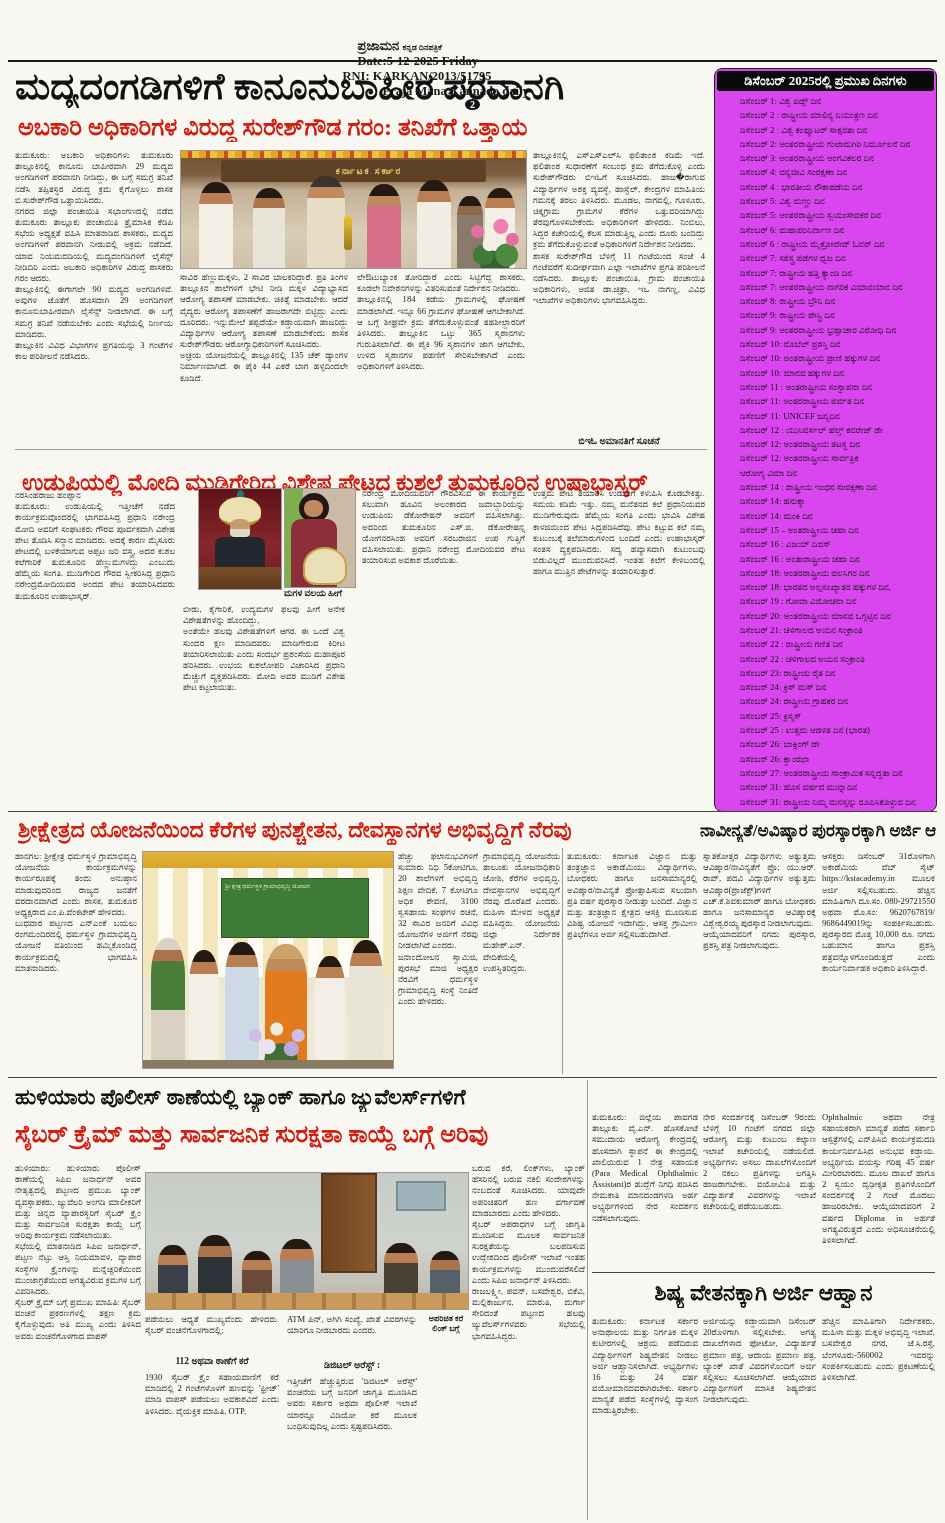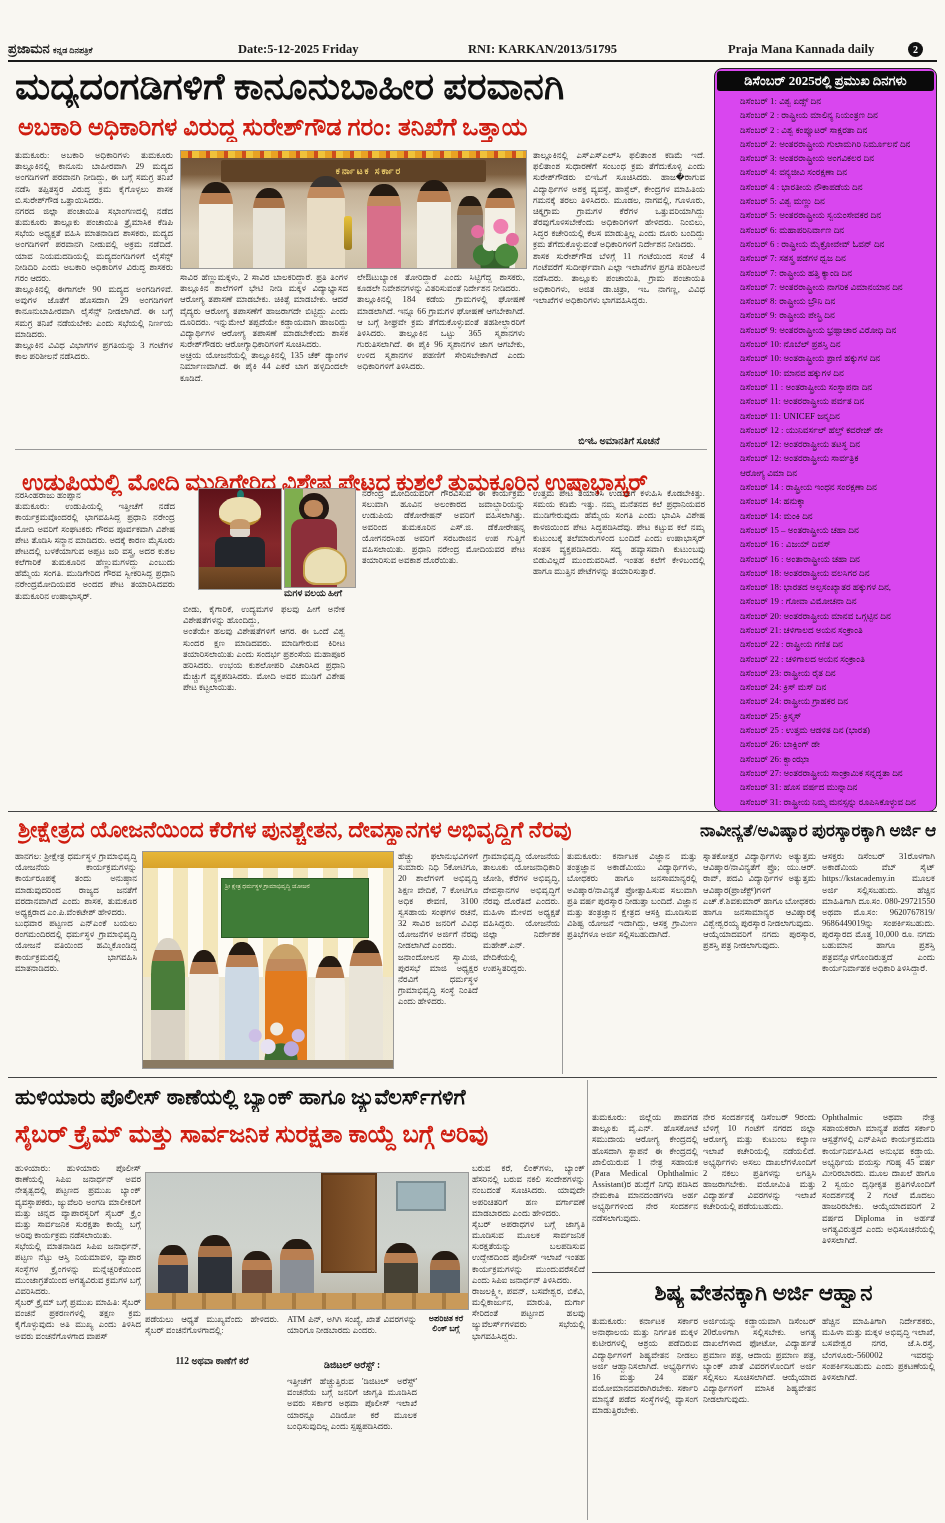--- a/index.html
+++ b/index.html
@@ -1,20 +1,20 @@
 <!DOCTYPE html>
 <html><head>
 <meta charset="utf-8">
 <style>
   html,body{margin:0;padding:0;}
   body{background:#e8e6e0;font-family:"Liberation Serif","DejaVu Serif",serif;}
   .page{position:relative;width:945px;height:1523px;background:#f9f7f2;margin:0 auto;overflow:hidden;color:#1c1c1c;}
   .abs{position:absolute;}
   
-  .topbar{position:absolute;left:8px;top:38px;width:929px;height:22px;border-bottom:2px solid #1a1a1a;display:flex;align-items:center;}
+  .topbar{position:absolute;left:8px;top:38px;width:929px;height:22px;border-bottom:2px solid #1a1a1a;display:flex;align-items:center;flex-direction:column;}
   .masthead{font-weight:bold;font-size:13px;white-space:nowrap;}
   .masthead small{font-size:8px;font-weight:bold;}
   .hmeta{font-weight:bold;font-size:12.5px;white-space:nowrap;}
   .pgnum{width:15px;height:15px;border-radius:50%;background:#111;color:#fff;font-size:10px;font-weight:bold;display:flex;align-items:center;justify-content:center;}
   
   .h-black{font-weight:bold;color:#111;white-space:nowrap;overflow:hidden;}
   .h-red{font-weight:bold;color:#cf1d10;white-space:nowrap;overflow:hidden;}
   
   .col{font-size:8.6px;line-height:1.3;text-align:justify;overflow:hidden;white-space:pre-line;color:#1b1b1b;}
   .bold-sub{font-weight:bold;font-size:9.5px;text-align:center;overflow:hidden;white-space:nowrap;}
@@ -254,20 +254,21 @@
     <div class="person" style="left:52px;width:34px;height:74px;background:linear-gradient(180deg,#241a12 0 15%,#a9744a 15% 30%,#2d3138 30% 100%);"></div>
     <div class="person" style="left:96px;width:30px;height:58px;background:linear-gradient(180deg,#241a12 0 16%,#b97f52 16% 32%,#6a4a3a 32% 100%);"></div>
     <div class="person" style="left:134px;width:34px;height:70px;background:linear-gradient(180deg,#241a12 0 15%,#b97f52 15% 30%,#8a8f96 30% 100%);"></div>
     <div class="person" style="left:238px;width:34px;height:66px;background:linear-gradient(180deg,#241a12 0 15%,#b97f52 15% 30%,#474235 30% 100%);"></div>
     <div class="person" style="left:284px;width:30px;height:58px;background:linear-gradient(180deg,#241a12 0 16%,#a9744a 16% 32%,#55606a 32% 100%);"></div>
     <div class="chairrow"></div>
   </div>
 
   <div class="col abs" style="left:145px;top:1314px;width:134px;height:120px;">ಪಡೆಯಲು ಆಧ್ಯತೆ ಮುಖ್ಯವೆಂದು ಹೇಳಿದರು. ಸೈಬರ್ ವಂಚನೆಗೊಳಗಾದಲ್ಲಿ:</div>
   <div class="bold-sub abs" style="left:145px;top:1356px;width:134px;">112 ಅಥವಾ ಠಾಣೆಗೆ ಕರೆ</div>
+  <div class="col abs" style="left:145px;top:1372px;width:134px;height:146px;">1930 ಸೈಬರ್ ಕ್ರೈಂ ಸಹಾಯವಾಣಿಗೆ ಕರೆ ಮಾಡಿದಲ್ಲಿ 2 ಗಂಟೆಗಳೊಳಗೆ ಹಣವನ್ನು 'ಫ್ರೀಜ್' ಮಾಡಿ ವಾಪಸ್ ಪಡೆಯಲು ಅವಕಾಶವಿದೆ ಎಂದು ತಿಳಿಸಿದರು. ವೈಯಕ್ತಿಕ ಮಾಹಿತಿ, OTP,</div>
 
   <div class="col abs" style="left:287px;top:1314px;width:130px;height:44px;">ATM ಪಿನ್, ಅಗಿಗಿ ಸಂಖ್ಯೆ, ಖಾತೆ ವಿವರಗಳನ್ನು ಯಾರಿಗೂ ನೀಡಬಾರದು ಎಂದರು.</div>
   <div class="bold-sub abs" style="left:287px;top:1360px;width:130px;">ಡಿಜಿಟಲ್ ಅರೆಸ್ಟ್ :</div>
   <div class="col abs" style="left:287px;top:1376px;width:130px;height:142px;">ಇತ್ತೀಚೆಗೆ ಹೆಚ್ಚುತ್ತಿರುವ 'ಡಿಜಿಟಲ್ ಅರೆಸ್ಟ್' ವಂಚನೆಯ ಬಗ್ಗೆ ಜನರಿಗೆ ಜಾಗೃತಿ ಮೂಡಿಸಿದ ಅವರು ಸರ್ಕಾರ ಅಥವಾ ಪೊಲೀಸ್ ಇಲಾಖೆ ಯಾರನ್ನೂ ವಿಡಿಯೋ ಕರೆ ಮೂಲಕ ಬಂಧಿಸುವುದಿಲ್ಲ ಎಂದು ಸ್ಪಷ್ಟಪಡಿಸಿದರು.</div>
 
   <div class="bold-sub abs" style="left:424px;top:1314px;width:44px;font-size:8px;white-space:normal;line-height:1.25;">ಅಪರಿಚಿತ ಕರೆ ಲಿಂಕ್ ಬಗ್ಗೆ</div>
   <div class="col abs" style="left:472px;top:1163px;width:113px;height:355px;">ಬರುವ ಕರೆ, ಲಿಂಕ್‌ಗಳು, ಬ್ಯಾಂಕ್ ಹೆಸರಿನಲ್ಲಿ ಬರುವ ನಕಲಿ ಸಂದೇಶಗಳನ್ನು ನಂಬದಂತೆ ಸೂಚಿಸಿದರು. ಯಾವುದೇ ಅಪರಿಚಿತರಿಗೆ ಹಣ ವರ್ಗಾವಣೆ ಮಾಡಬಾರದು ಎಂದು ಹೇಳಿದರು.
 ಸೈಬರ್ ಅಪರಾಧಗಳ ಬಗ್ಗೆ ಜಾಗೃತಿ ಮೂಡಿಸುವ ಮೂಲಕ ಸಾರ್ವಜನಿಕ ಸುರಕ್ಷತೆಯನ್ನು ಬಲಪಡಿಸುವ ಉದ್ದೇಶದಿಂದ ಪೊಲೀಸ್ ಇಲಾಖೆ ಇಂತಹ ಕಾರ್ಯಕ್ರಮಗಳನ್ನು ಮುಂದುವರೆಸಲಿದೆ ಎಂದು ಸಿಪಿಐ ಜನಾರ್ಧನ್ ತಿಳಿಸಿದರು.
 ರಾಜಲಕ್ಷ್ಮೀ, ಪವನ್, ಬಸವೇಶ್ವರ, ಬಿಕೆವಿ, ಮಲ್ಲಿಕಾರ್ಜುನ, ಮಾರುತಿ, ದುರ್ಗಾ ಸೇರಿದಂತೆ ಪಟ್ಟಣದ ಹಲವು ಜ್ಯುವೆಲರ್ಸ್‌ಗಳವರು ಸಭೆಯಲ್ಲಿ ಭಾಗವಹಿಸಿದ್ದರು.</div>
 

